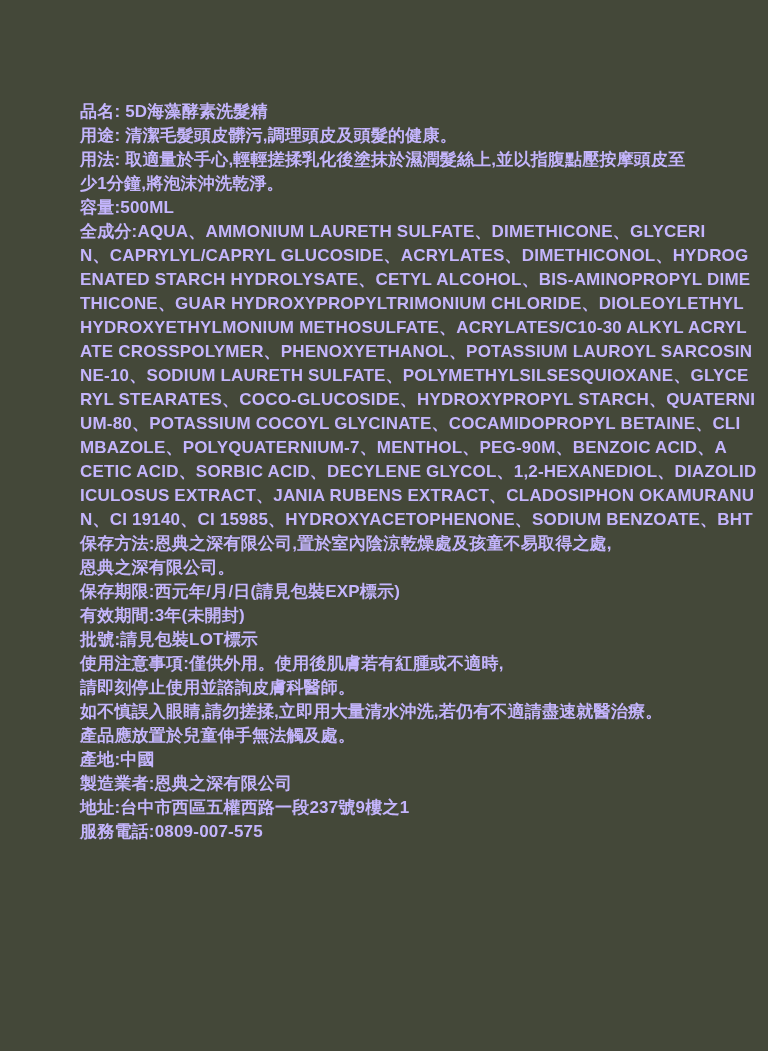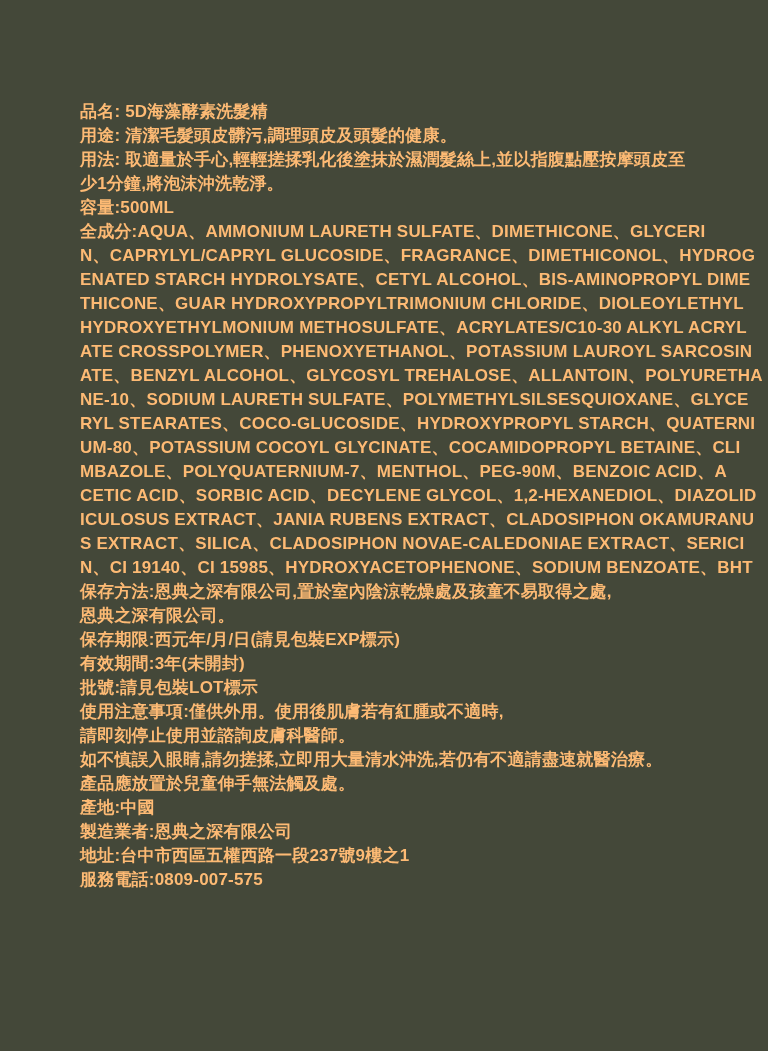--- a/index.html
+++ b/index.html
@@ -26,40 +26,38 @@
     color: #ecede5;
   }
   .label-line {
     white-space: pre;
     height: 24px;
   }
 </style>
 </head>
 <body style="background: rgb(68, 72, 57);">
 
-<div class="label-text" style="color: #fdba74;">
+<div class="label-text" style="color: #c4b5fd;">
   <div class="label-line">品名: 5D海藻酵素洗髮精</div>
   <div class="label-line">用途: 清潔毛髮頭皮髒污,調理頭皮及頭髮的健康。</div>
   <div class="label-line">用法: 取適量於手心,輕輕搓揉乳化後塗抹於濕潤髮絲上,並以指腹點壓按摩頭皮至</div>
   <div class="label-line">少1分鐘,將泡沫沖洗乾淨。</div>
   <div class="label-line">容量:500ML</div>
   <div class="label-line">全成分:AQUA、AMMONIUM LAURETH SULFATE、DIMETHICONE、GLYCERI</div>
-  <div class="label-line">N、CAPRYLYL/CAPRYL GLUCOSIDE、FRAGRANCE、DIMETHICONOL、HYDROG</div>
+  <div class="label-line">N、CAPRYLYL/CAPRYL GLUCOSIDE、ACRYLATES、DIMETHICONOL、HYDROG</div>
   <div class="label-line">ENATED STARCH HYDROLYSATE、CETYL ALCOHOL、BIS-AMINOPROPYL DIME</div>
   <div class="label-line">THICONE、GUAR HYDROXYPROPYLTRIMONIUM CHLORIDE、DIOLEOYLETHYL</div>
   <div class="label-line">HYDROXYETHYLMONIUM METHOSULFATE、ACRYLATES/C10-30 ALKYL ACRYL</div>
   <div class="label-line">ATE CROSSPOLYMER、PHENOXYETHANOL、POTASSIUM LAUROYL SARCOSIN</div>
-  <div class="label-line">ATE、BENZYL ALCOHOL、GLYCOSYL TREHALOSE、ALLANTOIN、POLYURETHA</div>
   <div class="label-line">NE-10、SODIUM LAURETH SULFATE、POLYMETHYLSILSESQUIOXANE、GLYCE</div>
   <div class="label-line">RYL STEARATES、COCO-GLUCOSIDE、HYDROXYPROPYL STARCH、QUATERNI</div>
   <div class="label-line">UM-80、POTASSIUM COCOYL GLYCINATE、COCAMIDOPROPYL BETAINE、CLI</div>
   <div class="label-line">MBAZOLE、POLYQUATERNIUM-7、MENTHOL、PEG-90M、BENZOIC ACID、A</div>
   <div class="label-line">CETIC ACID、SORBIC ACID、DECYLENE GLYCOL、1,2-HEXANEDIOL、DIAZOLID</div>
   <div class="label-line">ICULOSUS EXTRACT、JANIA RUBENS EXTRACT、CLADOSIPHON OKAMURANU</div>
-  <div class="label-line">S EXTRACT、SILICA、CLADOSIPHON NOVAE-CALEDONIAE EXTRACT、SERICI</div>
   <div class="label-line">N、CI 19140、CI 15985、HYDROXYACETOPHENONE、SODIUM BENZOATE、BHT</div>
   <div class="label-line">保存方法:恩典之深有限公司,置於室內陰涼乾燥處及孩童不易取得之處,</div>
   <div class="label-line">恩典之深有限公司。</div>
   <div class="label-line">保存期限:西元年/月/日(請見包裝EXP標示)</div>
   <div class="label-line">有效期間:3年(未開封)</div>
   <div class="label-line">批號:請見包裝LOT標示</div>
   <div class="label-line">使用注意事項:僅供外用。使用後肌膚若有紅腫或不適時,</div>
   <div class="label-line">請即刻停止使用並諮詢皮膚科醫師。</div>
   <div class="label-line">如不慎誤入眼睛,請勿搓揉,立即用大量清水沖洗,若仍有不適請盡速就醫治療。</div>
   <div class="label-line">產品應放置於兒童伸手無法觸及處。</div>

